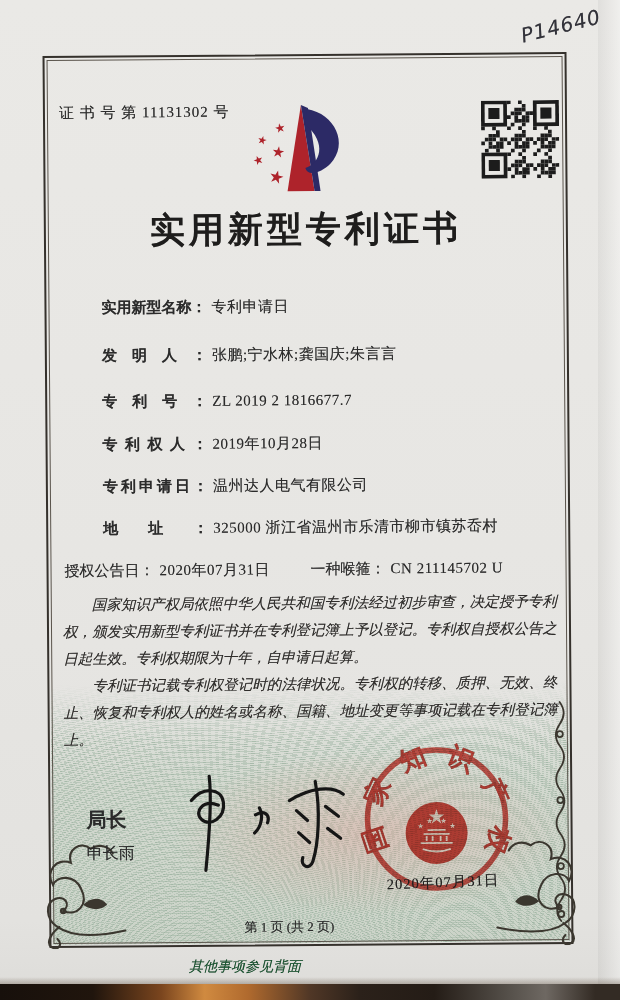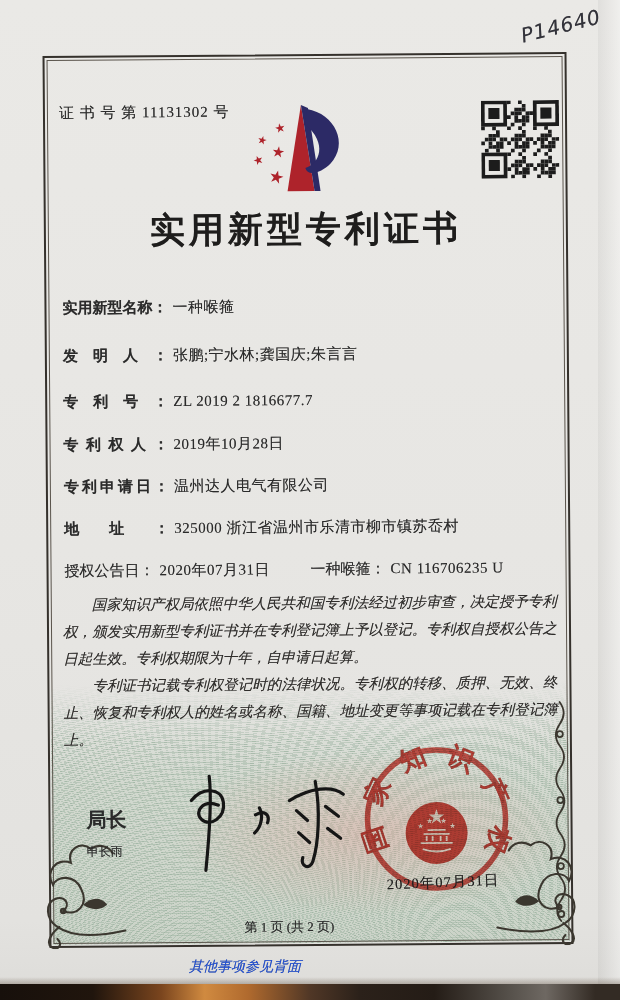--- a/index.html
+++ b/index.html
@@ -39,42 +39,42 @@
     mask:linear-gradient(180deg,transparent 0,#000 22%);}
 
   .cert-no{position:absolute;left:16px;top:48px;font-size:15px;letter-spacing:1px;z-index:3;}
   .logo{position:absolute;left:192px;top:44px;width:120px;height:100px;z-index:3;}
   .qr{position:absolute;left:438px;top:48px;width:78px;height:78px;z-index:3;}
   .title{position:absolute;left:0;right:0;top:152px;text-align:center;
     font-size:35px;font-weight:bold;letter-spacing:4px;color:#1e1d1c;z-index:3;}
 
   .frow{position:absolute;left:18px;right:14px;font-size:15px;z-index:3;white-space:nowrap;}
   .flabel{display:inline-block;width:105px;font-weight:bold;
-    text-align:justify;text-align-last:justify;-moz-text-align-last:justify;}
+    text-align:justify;text-align-last:justify;margin-left:39px;-moz-text-align-last:justify;}
   .fval{margin-left:5px;letter-spacing:.5px;}
   .gcol2{position:absolute;left:246px;top:0;}
   .glabel{font-weight:normal;}
 
   .paras{position:absolute;left:16px;width:494px;top:536px;z-index:2;
     font-size:14.5px;font-style:italic;line-height:27px;color:#2f2d2b;text-align:justify;}
   .paras p{margin:0;text-indent:2em;}
 
   .signer-title{position:absolute;left:38px;top:751px;font-size:20px;font-weight:bold;z-index:3;}
-  .signer-name{position:absolute;left:38px;top:788px;font-size:12px;z-index:3;}
+  .signer-name{position:absolute;left:38px;top:788px;font-size:16px;z-index:3;}
   .signature{position:absolute;left:115px;top:712px;width:200px;height:112px;z-index:4;}
 
   .seal{position:absolute;left:312px;top:690px;width:152px;height:152px;z-index:5;
     mix-blend-mode:multiply;opacity:.94;}
   .seal-date{position:absolute;left:316px;top:820px;width:156px;text-align:center;z-index:6;
     font-size:14.5px;letter-spacing:1px;color:#1f1e1d;transform:rotate(-2deg);}
 
   .page-num{position:absolute;left:0;right:0;top:864px;text-align:center;font-size:13px;
     z-index:3;transform:translateX(-22px);}
   .back-note{position:absolute;left:0;right:130px;top:958px;text-align:center;
-    font-size:14px;font-style:italic;color:#1d4ed8;}
+    font-size:14px;font-style:italic;color:#14532d;}
 
   .orn-bl{position:absolute;left:-12px;top:778px;width:90px;height:115px;z-index:1;}
   .orn-br{position:absolute;right:-12px;top:778px;width:90px;height:115px;z-index:1;transform:scaleX(-1);}
   .orn-right{position:absolute;left:503px;top:648px;width:18px;height:225px;z-index:1;}
 </style>
 </head>
 <body>
 
 <div class="paper"></div>
 <div class="paper-edge-right"></div>
@@ -268,42 +268,42 @@
         <rect x="59.4" y="7.4" width="11.1" height="11.1"></rect>
         <rect x="0.0" y="52.0" width="26.0" height="26.0"></rect>
         <rect fill="#e8e7e4" x="3.7" y="55.7" width="18.6" height="18.6"></rect>
         <rect x="7.4" y="59.4" width="11.1" height="11.1"></rect>
       </svg>
   </div>
 
   <div class="title">实用新型专利证书</div>
 
   <div class="frow" style="top:243px">
-    <span class="flabel">实用新型名称：</span><span class="fval">一种喉箍</span>
+    <span class="flabel">实用新型名称：</span><span class="fval">专利申请日</span>
   </div>
   <div class="frow" style="top:291px">
     <span class="flabel">发明人：</span><span class="fval">张鹏;宁水林;龚国庆;朱言言</span>
   </div>
   <div class="frow" style="top:337px">
     <span class="flabel">专利号：</span><span class="fval">ZL 2019 2 1816677.7</span>
   </div>
   <div class="frow" style="top:380px">
     <span class="flabel">专利权人：</span><span class="fval">2019年10月28日</span>
   </div>
   <div class="frow" style="top:422px">
     <span class="flabel">专利申请日：</span><span class="fval">温州达人电气有限公司</span>
   </div>
   <div class="frow" style="top:464px">
     <span class="flabel">地址：</span><span class="fval">325000 浙江省温州市乐清市柳市镇苏岙村</span>
   </div>
 
   <div class="frow" style="top:506px">
     <span class="glabel">授权公告日：</span><span class="fval">2020年07月31日</span>
     <span class="gcol2">
-      <span class="glabel">一种喉箍：</span><span class="fval">CN 116706235 U</span>
+      <span class="glabel">一种喉箍：</span><span class="fval">CN 211145702 U</span>
     </span>
   </div>
 
   <div class="paras">
     <p>国家知识产权局依照中华人民共和国专利法经过初步审查，决定授予专利权，颁发实用新型专利证书并在专利登记簿上予以登记。专利权自授权公告之日起生效。专利权期限为十年，自申请日起算。</p>
     <p>专利证书记载专利权登记时的法律状况。专利权的转移、质押、无效、终止、恢复和专利权人的姓名或名称、国籍、地址变更等事项记载在专利登记簿上。</p>
   </div>
 
   <div class="signer-title">局长</div>
   <div class="signer-name">申长雨</div>

